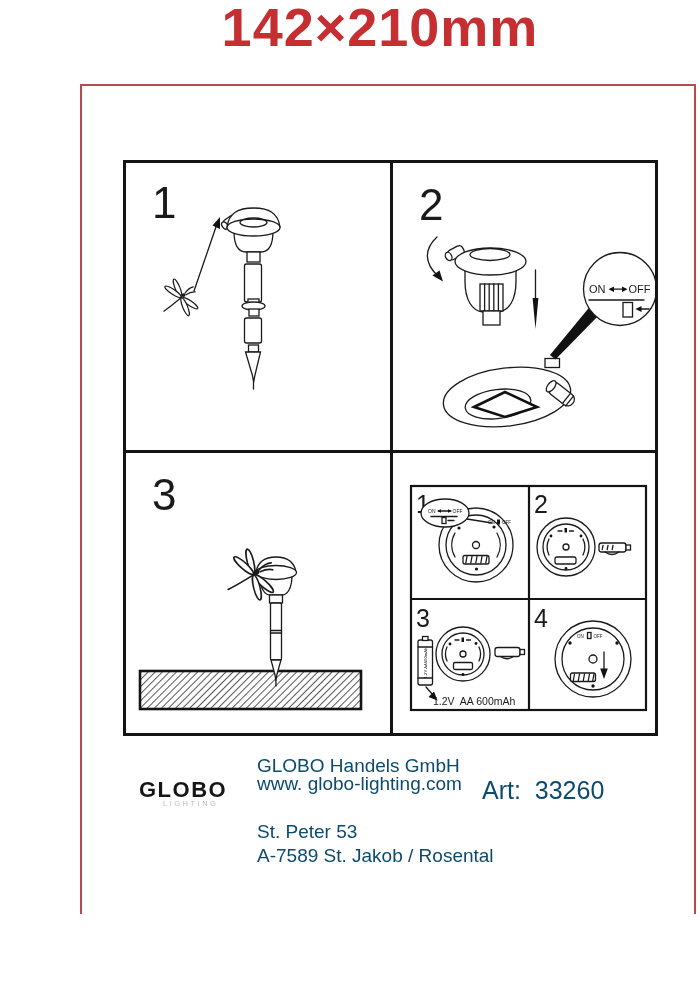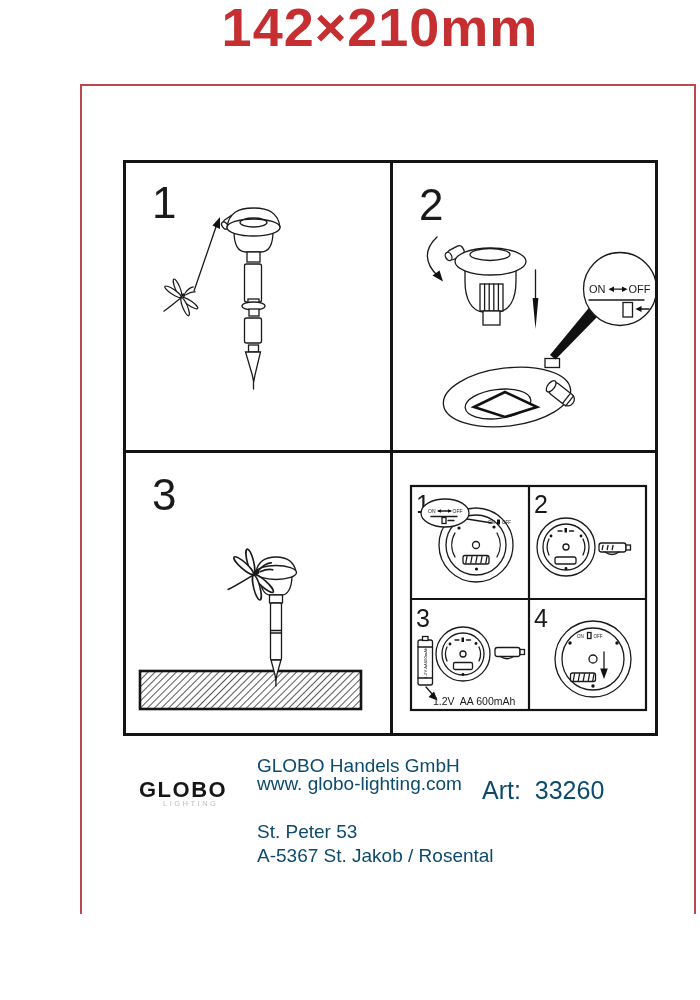--- a/index.html
+++ b/index.html
@@ -264,15 +264,15 @@
   </div>
 
   <div class="logo">
     <div class="brand">GLOBO</div>
     <div class="sub">LIGHTING</div>
   </div>
   <div class="footer-text" style="left:257px;top:773px;">www. globo-lighting.com</div>
   <div class="footer-text" style="left:482px;top:776px;font-size:25px;">Art:  33260</div>
   <div class="footer-text" style="left:257px;top:755px;">GLOBO Handels GmbH</div>
   <div class="footer-text" style="left:257px;top:821px;">St. Peter 53</div>
-  <div class="footer-text" style="left:257px;top:845px;">A-5367 St. Jakob / Rosental</div>
+  <div class="footer-text" style="left:257px;top:845px;">A-7589 St. Jakob / Rosental</div>
 
 </div>
 
 </body></html>

